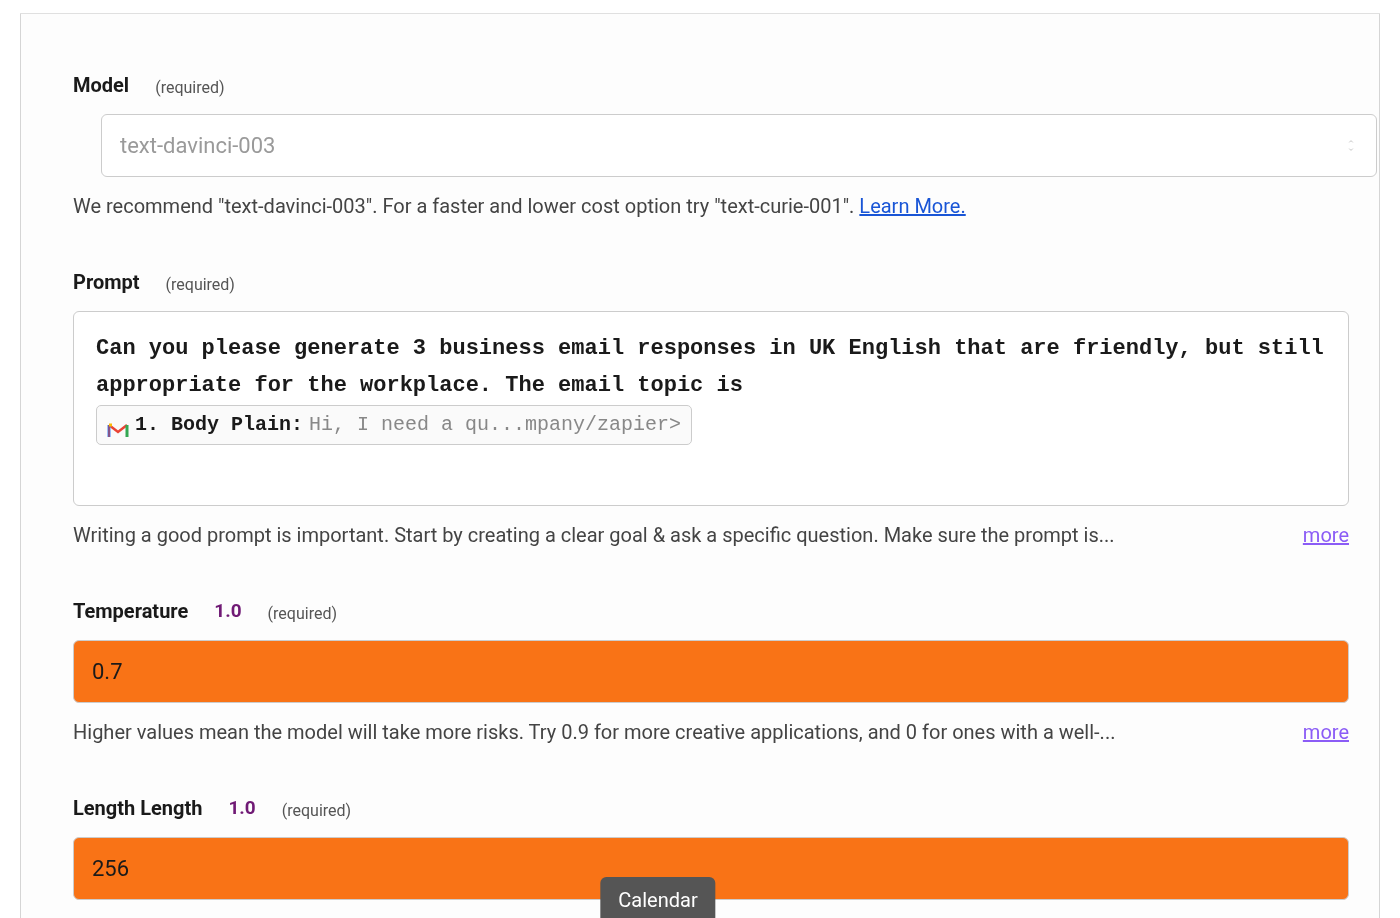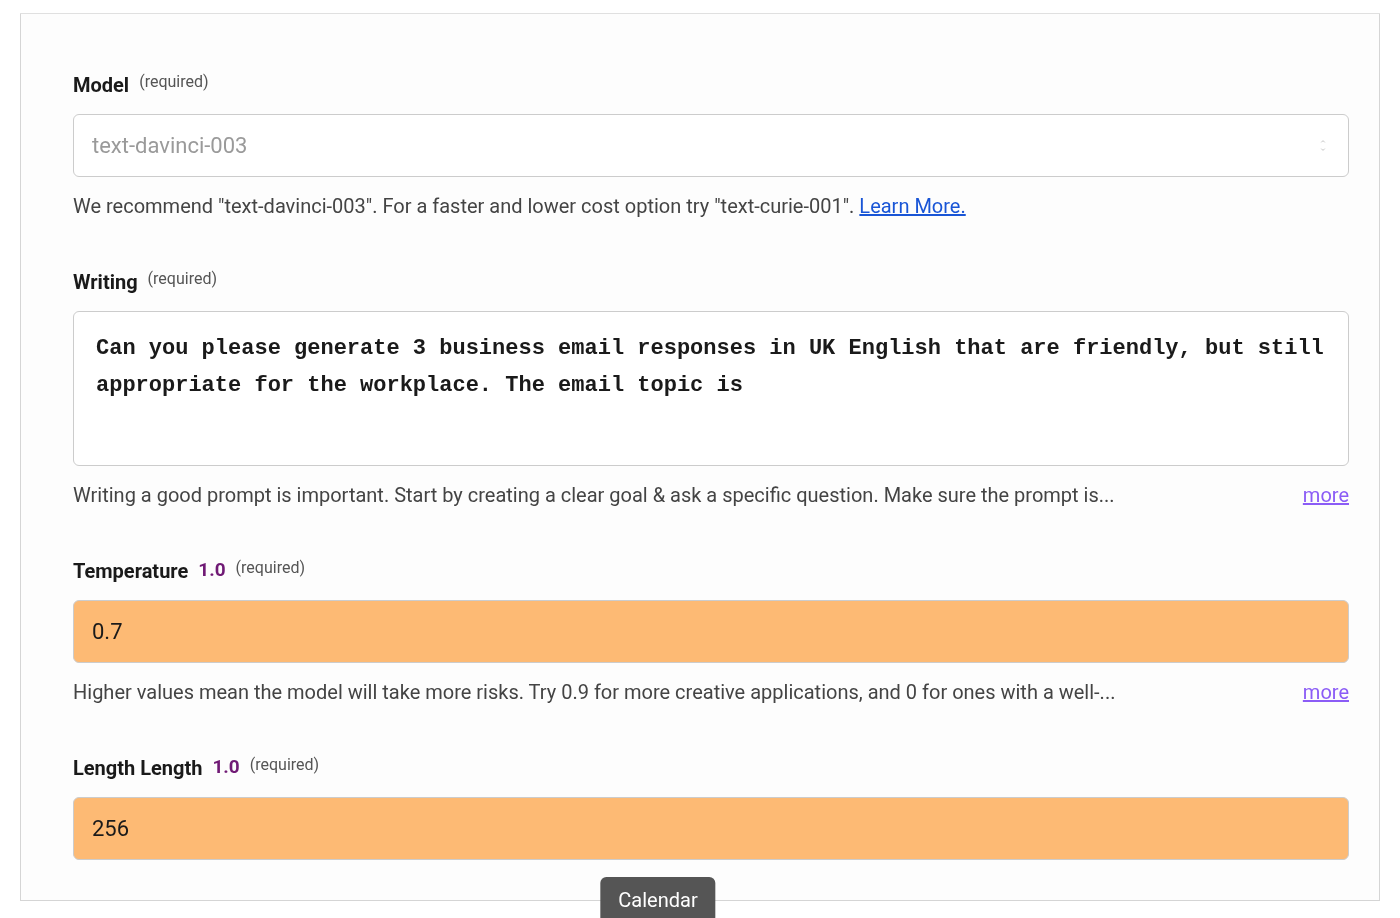--- a/index.html
+++ b/index.html
@@ -51,22 +51,22 @@
     }
     .content {
       padding: 10px 30px 40px 52px;
     }
     .field {
       margin-top: 46px;
     }
     .field-label-row {
       margin-bottom: 14px;
       display: flex;
-      align-items: flex-start;
-      gap: 10px;
+      align-items: flex-end;
+      gap: 26px;
     }
     .field-label {
       font-size: 20px;
       font-weight: 700;
       color: #1a1a1a;
     }
     .field-version {
       font-size: 19px;
       color: #701a75;
       font-weight: 700;
@@ -82,35 +82,36 @@
       border-radius: 6px;
       padding: 14px 18px;
       font-size: 22px;
       color: #9a9a9a;
       background: #fff;
       position: relative;
       display: flex;
       align-items: center;
       justify-content: space-between;
       cursor: pointer;
+      margin-left: 28px;
     }
     .sort-icon {
       display: flex;
       flex-direction: column;
       gap: 1px;
       color: #bbb;
     }
     .input-box {
       width: 100%;
       border: 1px solid #ccc;
       border-radius: 6px;
       padding: 14px 18px;
       font-size: 22px;
       color: #1a1a1a;
-      background: #fdba74;
+      background: #f97316;
     }
     .prompt-box {
       width: 100%;
       border: 1px solid #ccc;
       border-radius: 6px;
       padding: 18px 22px 60px 22px;
       font-size: 22px;
       line-height: 1.7;
       color: #1a1a1a;
       background: #fff;
@@ -227,25 +228,38 @@
         </div>
         <div class="help-row">
           <div class="help-text">
             <span>We recommend "text-davinci-003". For a faster and lower cost option try "text-curie-001". </span><a class="learn-more">Learn More.</a>
           </div>
         </div>
       </div>
 
       <div class="field">
         <div class="field-label-row">
-          <span class="field-label">Writing</span>
+          <span class="field-label">Prompt</span>
           <span class="field-required">(required)</span>
         </div>
         <div class="prompt-box">
           <span>Can you please generate 3 business email responses in UK English that are friendly, but still appropriate for the workplace. The email topic is </span>
+          <span class="prompt-tag">
+            <span class="gmail-m">
+              <svg width="22" height="16" viewBox="0 0 22 16">
+                <path d="M2 2 L11 9 L20 2" fill="none" stroke="#ea4335" stroke-width="2.5"></path>
+                <path d="M2 2 L2 14" fill="none" stroke="#4285f4" stroke-width="3"></path>
+                <path d="M20 2 L20 14" fill="none" stroke="#34a853" stroke-width="3"></path>
+                <path d="M2 14 L2 2" fill="none" stroke="#c5221f" stroke-width="1"></path>
+                <path d="M2 2 L5 2" fill="none" stroke="#fbbc04" stroke-width="3"></path>
+              </svg>
+            </span>
+            <span class="tag-label">1. Body Plain:</span>
+            <span class="tag-preview">Hi, I need a qu...mpany/zapier&gt;</span>
+          </span>
         </div>
         <div class="help-row">
           <div class="help-text">Writing a good prompt is important. Start by creating a clear goal &amp; ask a specific question. Make sure the prompt is...</div>
           <a class="more-link">more</a>
         </div>
       </div>
 
       <div class="field">
         <div class="field-label-row">
           <span class="field-label">Temperature</span>

